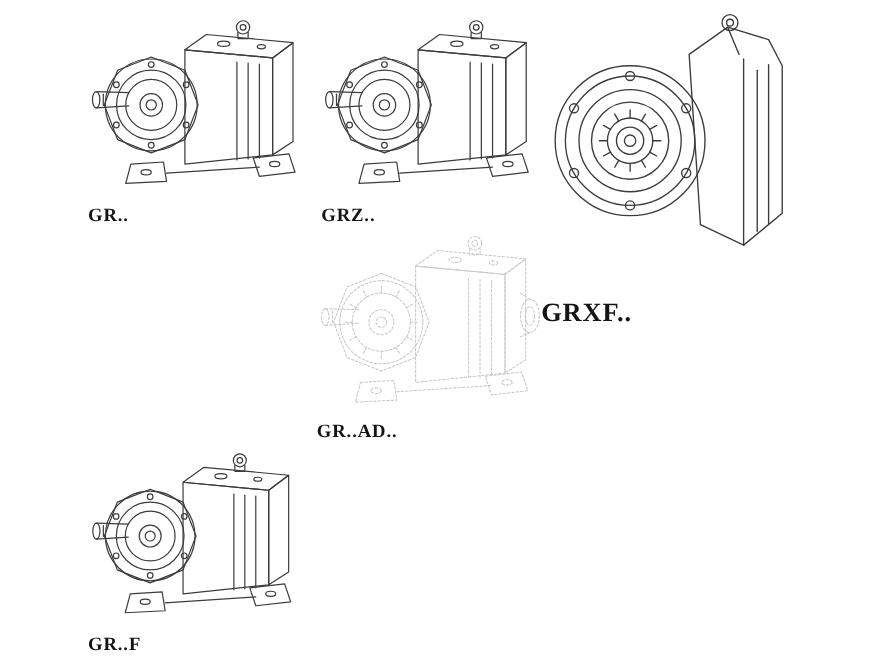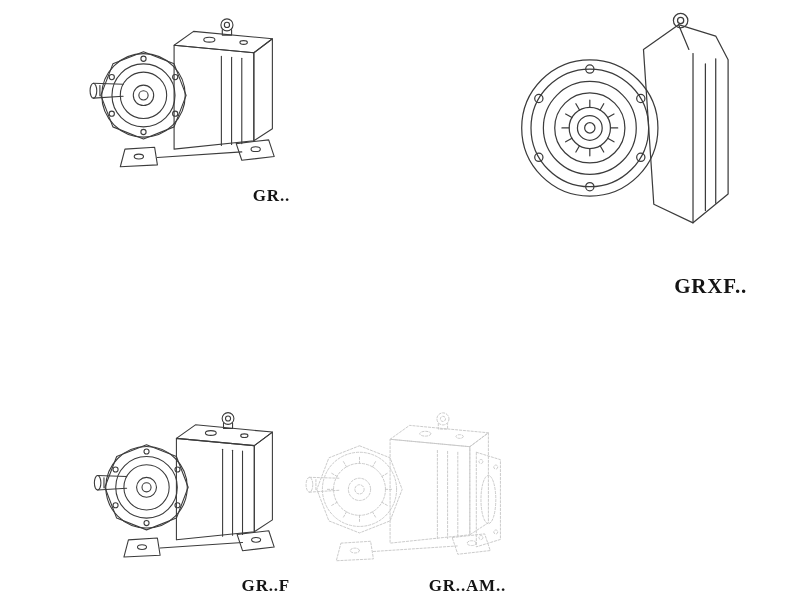--- a/index.html
+++ b/index.html
@@ -5,40 +5,40 @@
   html,body{margin:0;padding:0;}
   body{background:var(--c-background,#ffffff);}
   .page{
     position:relative;width:800px;height:600px;margin:0 auto;
     background:var(--c-background,#ffffff);
     font-family:"Liberation Serif", serif;
     overflow:hidden;
   }
   .cell{
     position:absolute;display:flex;flex-direction:column;
-    align-items:flex-end;justify-content:space-between;box-sizing:border-box;
+    align-items:flex-start;justify-content:space-between;box-sizing:border-box;
   }
   svg.drawing{
     fill:none;
     stroke:var(--c-line,#3c3c3c);
     stroke-width:1.2;
     stroke-linecap:round;stroke-linejoin:round;
     flex:0 0 auto;
   }
   svg.drawing.ghost{
     stroke:var(--c-ghost,#c7c7c7);
     stroke-width:1;
     stroke-dasharray:2.4 1.8;
   }
   .model-label{
     font-weight:bold;font-size:17px;line-height:1.1;
     color:var(--c-label,#141414);letter-spacing:.8px;
     text-align:center;white-space:nowrap;
   }
-  .model-label.big{font-size:21px;}
+  .model-label.big{font-size:24px;}
   .defs-holder{position:absolute;width:0;height:0;overflow:hidden;}
 </style>
 </head>
 <body>
 
 <div class="page">
 
   <svg class="defs-holder" aria-hidden="true">
     <defs>
       <g id="gbx-body">
@@ -172,38 +172,44 @@
     </defs>
   </svg>
 
   <div class="cell" style="left:80px;top:10px;width:210px;height:196px">
     <svg class="drawing" viewBox="0 0 220 180" width="204" height="167">
         <use href="#sym-gr"></use>
       </svg>
     <div class="model-label">GR..</div>
   </div>
 
+  <div class="cell" style="left:292px;top:10px;width:210px;height:196px">
+    <svg class="drawing" viewBox="0 0 220 180" width="204" height="167">
+        <use href="#sym-gr"></use>
+      </svg>
+    <div class="model-label">GRZ..</div>
+  </div>
 
   <div class="cell" style="left:492px;top:2px;width:255px;height:296px">
     <svg class="drawing" viewBox="0 0 230 250" width="238" height="258">
         <use href="#sym-grxf"></use>
       </svg>
     <div class="model-label big">GRXF..</div>
   </div>
 
 
+  <div class="cell" style="left:288px;top:206px;width:218px;height:196px">
+    <svg class="drawing ghost" viewBox="0 0 220 180" width="208" height="170">
+        <use href="#sym-ad"></use>
+      </svg>
+    <div class="model-label">GR..AD..</div>
+  </div>
 
   <div class="cell" style="left:80px;top:404px;width:210px;height:192px">
     <svg class="drawing" viewBox="0 0 220 180" width="200" height="163">
         <use href="#sym-gr"></use>
       </svg>
     <div class="model-label">GR..F</div>
   </div>
 
-  <div class="cell" style="left:288px;top:404px;width:218px;height:192px">
-    <svg class="drawing ghost" viewBox="0 0 220 180" width="204" height="167">
-        <use href="#sym-am"></use>
-      </svg>
-    <div class="model-label">GR..AM..</div>
-  </div>
 
 
 </div>
 
 </body></html>

